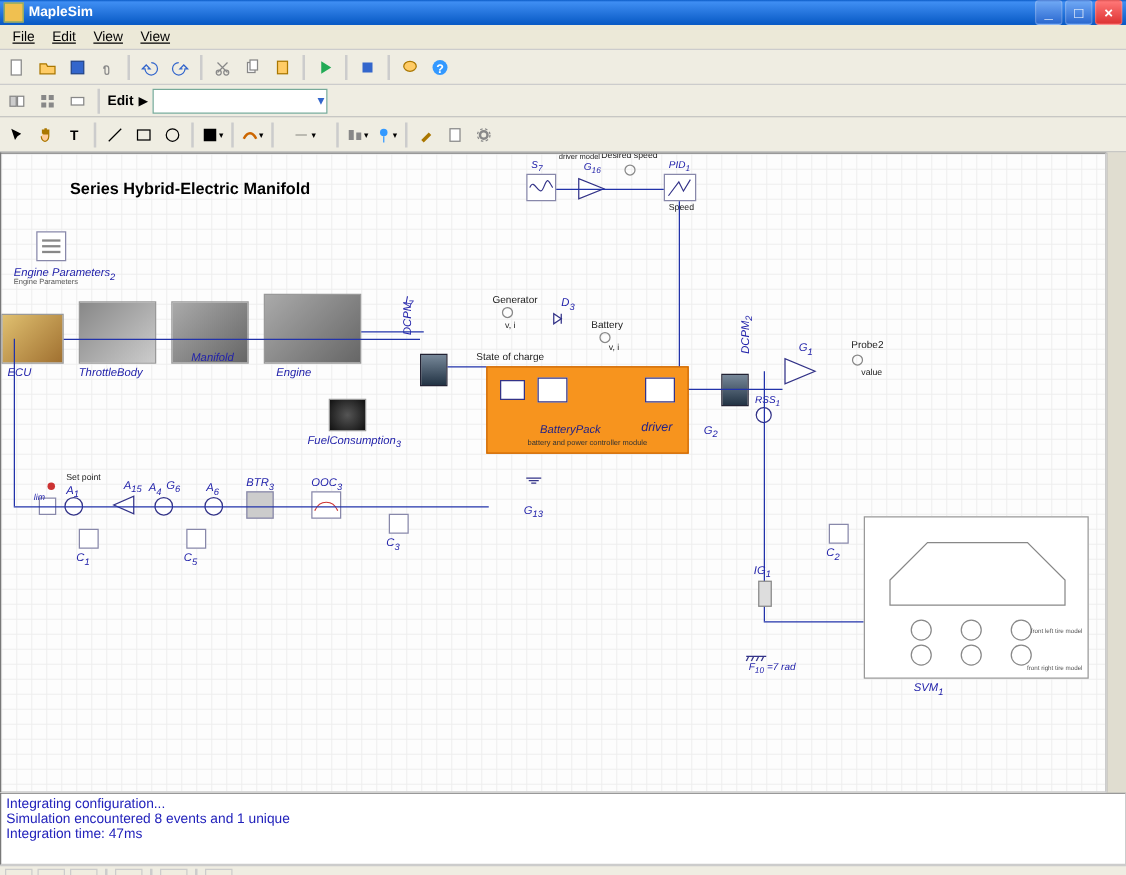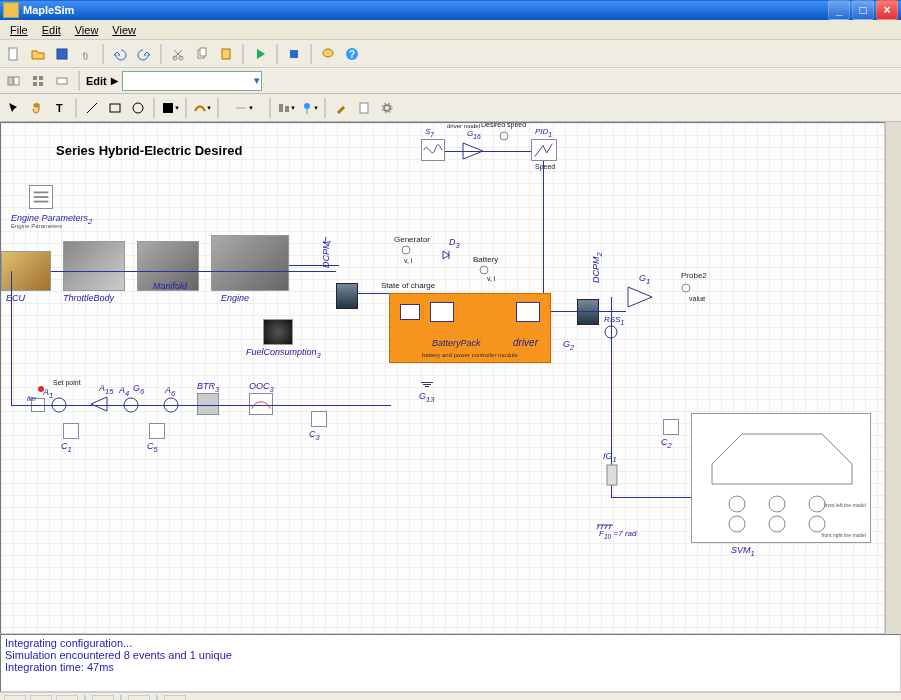--- a/index.html
+++ b/index.html
@@ -284,21 +284,21 @@
       <svg viewBox="0 0 14 14">
         <circle cx="7" cy="7" r="3" fill="none" stroke="#888" stroke-width="2"></circle>
         <circle cx="7" cy="7" r="5" fill="none" stroke="#888" stroke-dasharray="2 2"></circle>
       </svg>
     </div>
 </div>
 
 <div class="workspace">
   <div class="canvas">
 
-    <div class="diagram-title">Series Hybrid-Electric Desired</div>
+    <div class="diagram-title">Series Hybrid-Electric Manifold</div>
 
     <div class="block" style="left:28px;top:62px">
       <div class="smallbox" style="width:24px;height:24px;background:#fff">
         <svg viewBox="0 0 24 24">
             <rect x="4" y="6" width="16" height="2" fill="#888"></rect>
             <rect x="4" y="11" width="16" height="2" fill="#888"></rect>
             <rect x="4" y="16" width="16" height="2" fill="#888"></rect>
           </svg>
       </div>
     </div>
@@ -352,21 +352,21 @@
       <div class="label-blue" style="position:absolute;right:12px;bottom:14px;font-size:10px;color:#228">driver</div>
     </div>
 
     <div class="block label-blue" style="left:562px;top:216px"><span>G</span><sub>2</sub></div>
 
     <div class="ground" style="left:420px;top:258px">
       <div class="bar" style="width:12px"></div>
         <div class="bar" style="width:8px"></div>
         <div class="bar" style="width:4px"></div>
     </div>
-    <div class="block label-blue" style="left:418px;top:268px"><span>G</span><sub>13</sub></div>
+    <div class="block label-blue" style="left:418px;top:280px"><span>G</span><sub>13</sub></div>
 
     <div class="block" style="left:576px;top:176px;width:22px;height:26px;background:linear-gradient(#789,#234);border:1px solid #223"></div>
     <div class="block label-blue" style="left:590px;top:160px;transform:rotate(-90deg);transform-origin:left top"><span>DCPM</span><sub>2</sub></div>
 
     <div class="block" style="left:625px;top:162px"><svg width="28" height="24">
           <path d="M2 2v20l24-10z" fill="#fff" stroke="#338"></path>
         </svg></div>
     <div class="block label-blue" style="left:638px;top:150px"><span>G</span><sub>1</sub></div>
 
     <div class="block" style="left:680px;top:160px"><svg width="10" height="10">
@@ -387,21 +387,21 @@
     <div class="block" style="left:36px;top:262px"><svg width="8" height="8">
           <circle cx="4" cy="4" r="3" fill="#c33"></circle>
         </svg></div>
 
     <div class="block smallbox tiny" style="left:30px;top:275px;width:14px;height:14px"></div>
     <div class="block label-blue" style="left:26px;top:272px;font-size:7px">lim</div>
 
     <div class="block" style="left:50px;top:274px"><svg width="16" height="16">
           <circle cx="8" cy="8" r="7" fill="#fff" stroke="#338"></circle>
         </svg></div>
-    <div class="block label-blue" style="left:42px;top:264px"><span>A</span><sub>1</sub></div>
+    <div class="block label-blue" style="left:52px;top:264px"><span>A</span><sub>1</sub></div>
 
     <div class="block smallbox tiny" style="left:62px;top:300px"></div>
     <div class="block label-blue" style="left:60px;top:318px"><span>C</span><sub>1</sub></div>
 
     <div class="block" style="left:88px;top:272px"><svg width="20" height="18">
           <path d="M18 2v14L2 9z" fill="#fff" stroke="#338"></path>
         </svg></div>
     <div class="block label-blue" style="left:98px;top:260px"><span>A</span><sub>15</sub></div>
 
     <div class="block" style="left:122px;top:274px"><svg width="16" height="16">

